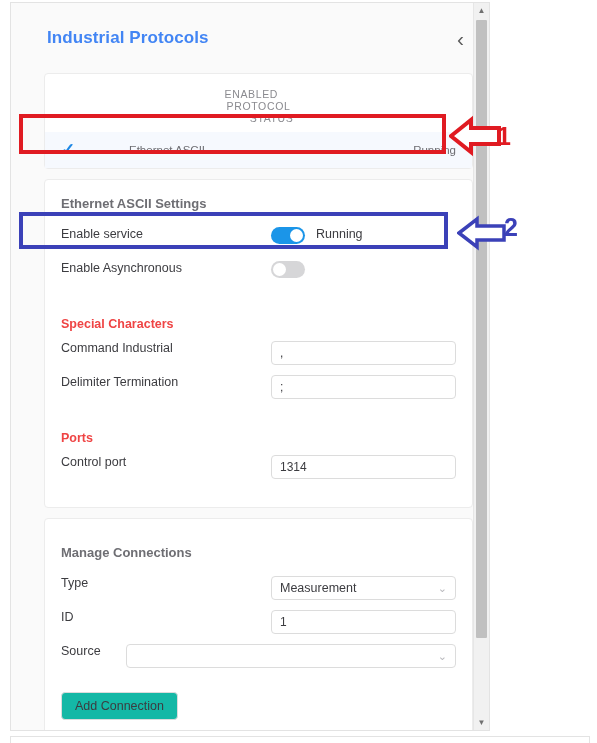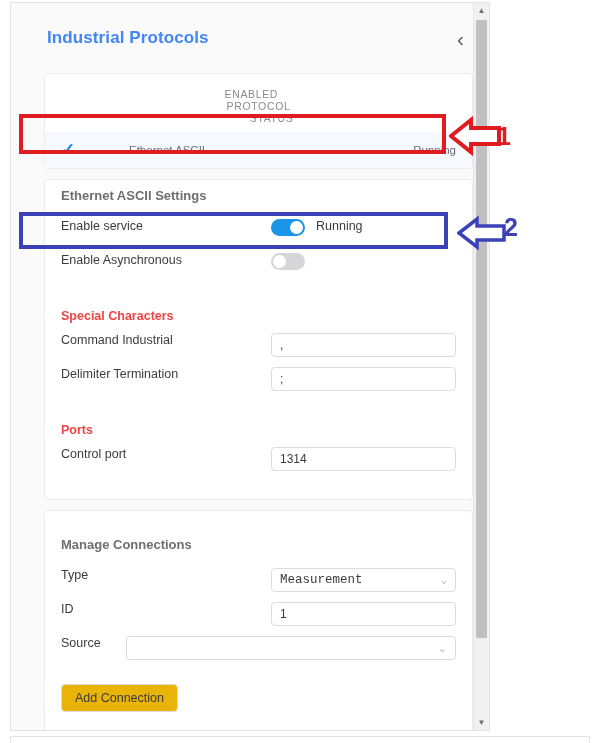--- a/index.html
+++ b/index.html
@@ -99,21 +99,21 @@
   .check-icon {
     color: #1e88e5;
     font-size: 17px;
     line-height: 1;
     font-weight: bold;
   }
   .row-protocol-name { color: #6d6d72; }
   .row-status { color: #6d6d72; }
 
   
-  #settings-card { padding: 8px 0 18px 0; }
+  #settings-card { padding: 16px 0 18px 0; }
   .section-title {
     font-size: 13px;
     font-weight: bold;
     color: #6e6e73;
     padding: 0 16px;
     margin-bottom: 16px;
   }
   .sub-title {
     font-size: 12.5px;
     font-weight: bold;
@@ -189,33 +189,33 @@
     align-items: center;
     justify-content: space-between;
     cursor: pointer;
   }
   .sel-caret {
     color: #b9b9bd;
     font-size: 11px;
     line-height: 1;
     margin-left: 6px;
   }
-  .sel-w200 { width: 200px; font-family: Liberation Mono, monospace; }
+  .sel-w200 { width: 200px; }
   .sel-w345 { width: 345px; }
 
   
   #connections-card { padding: 26px 0 26px 0; }
 
   .btn {
     margin: 14px 0 0 16px;
     height: 28px;
     padding: 0 13px;
     border: 1px solid #dcdcdc;
     border-radius: 4px;
-    background: #eab308;
+    background: #14b8a6;
     font-family: "Liberation Sans", sans-serif;
     font-size: 12.5px;
     color: #3c3c40;
     cursor: pointer;
   }
 
   
   #scrollbar {
     position: absolute;
     right: 0;

